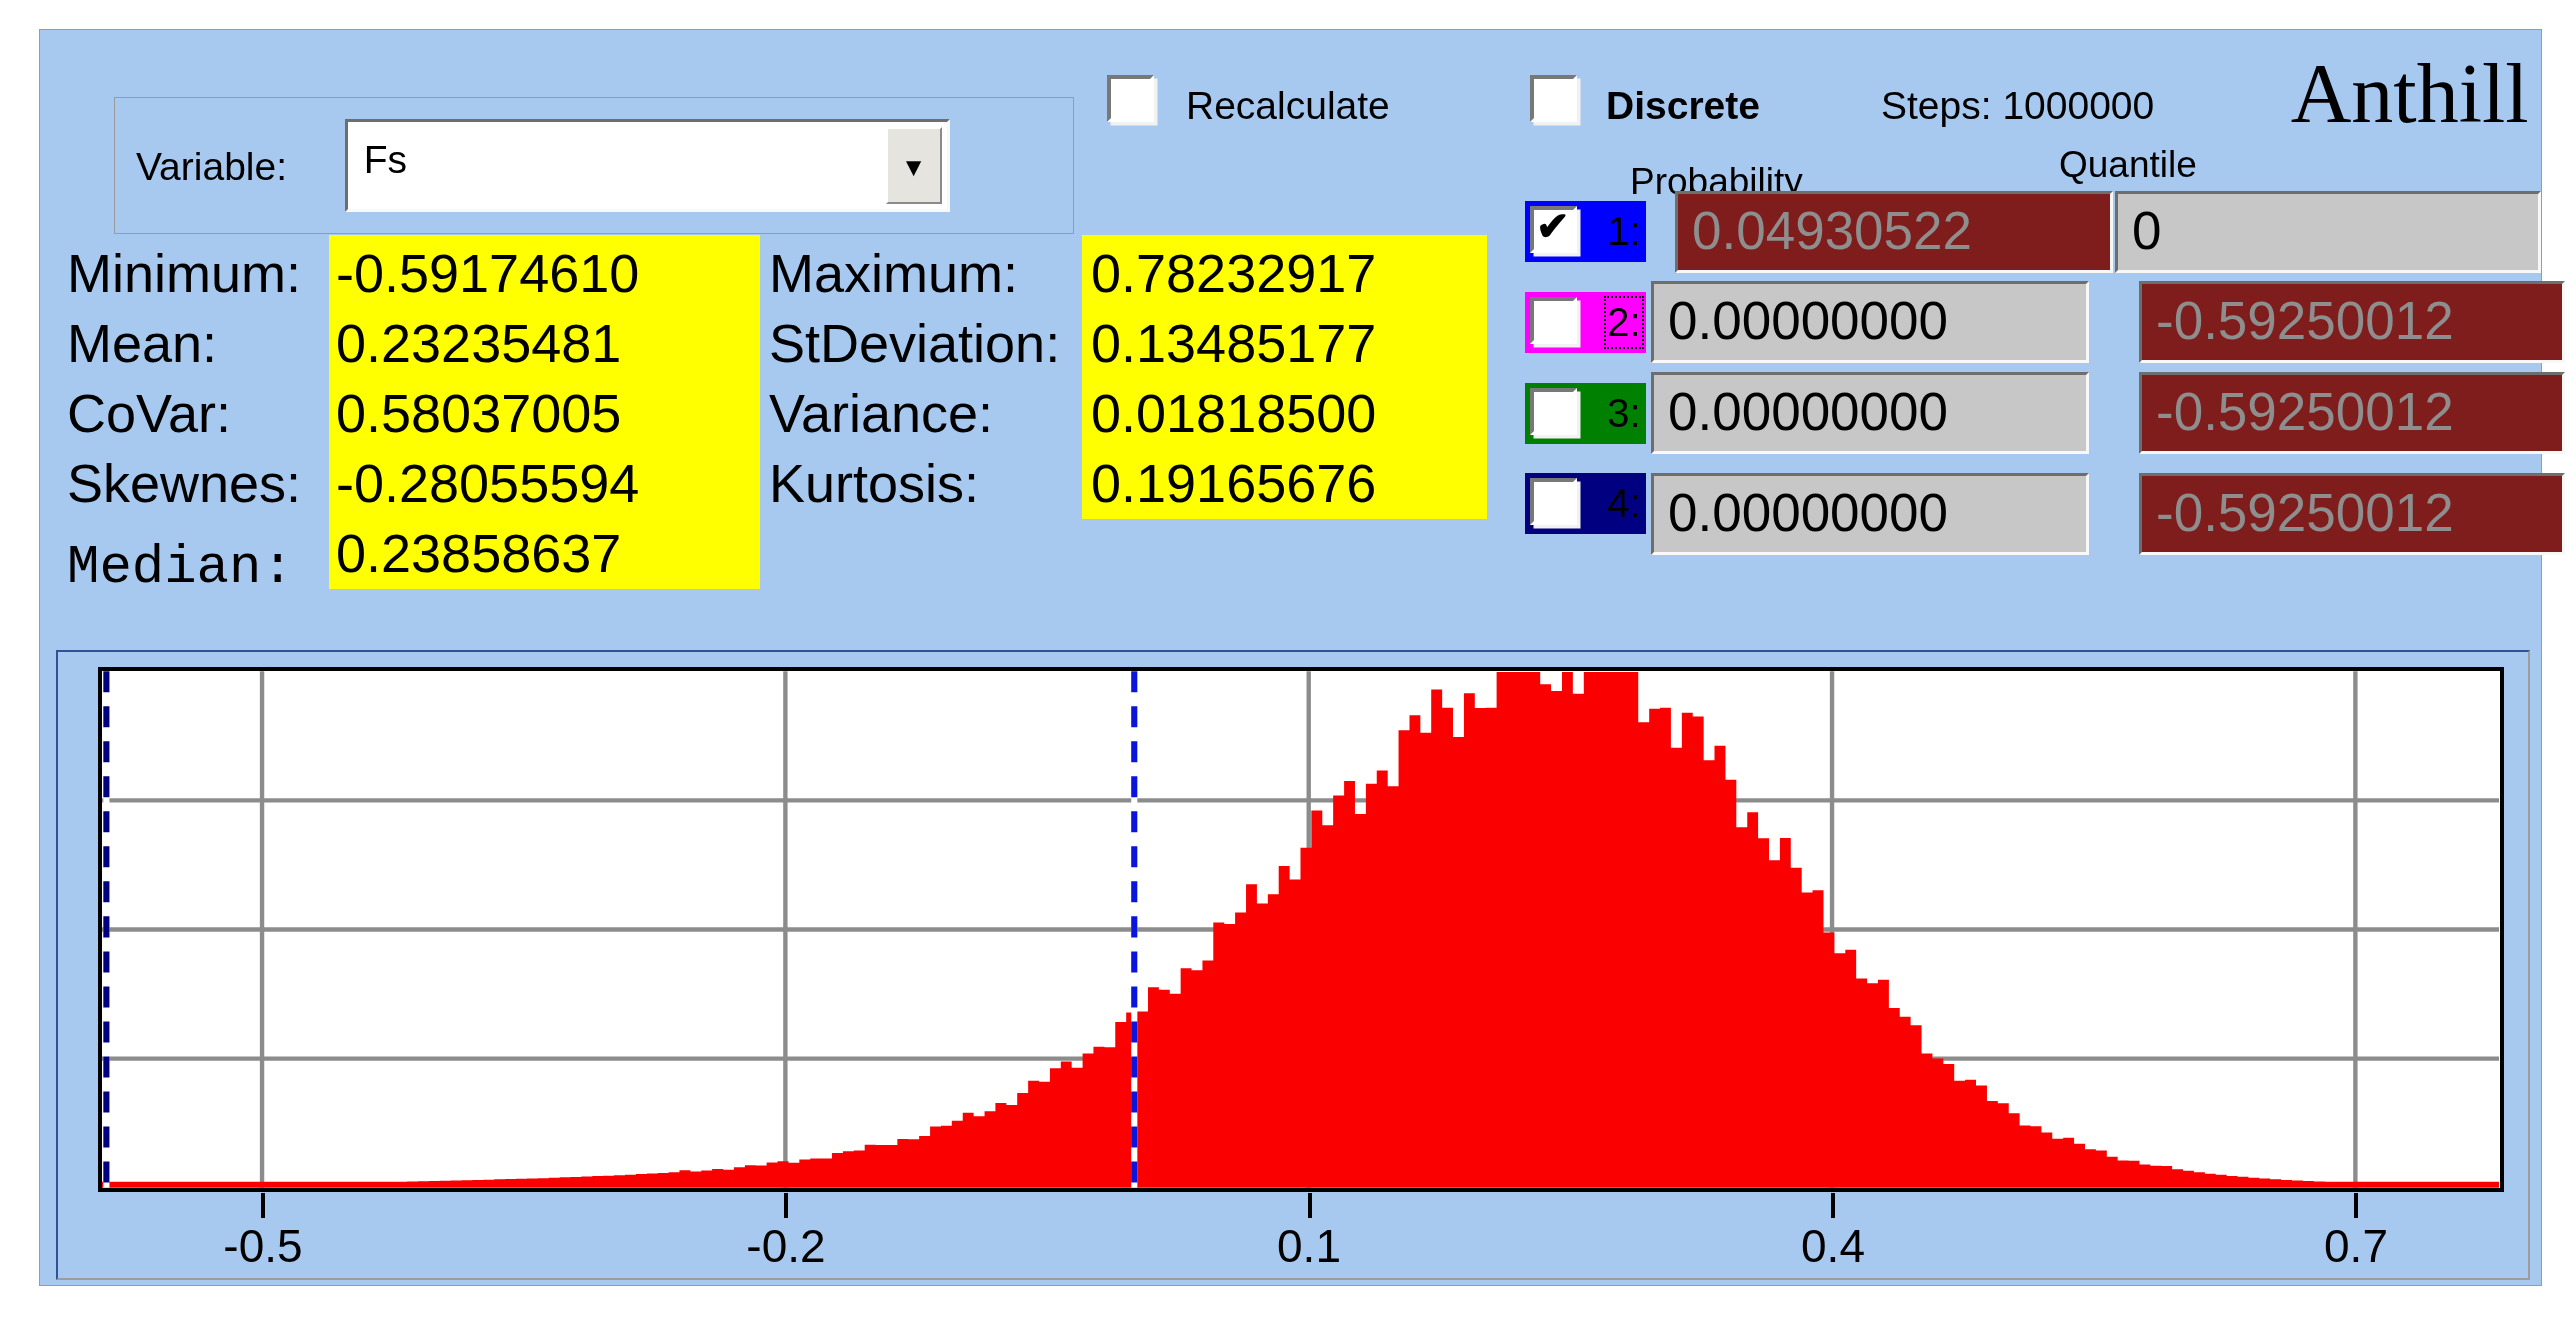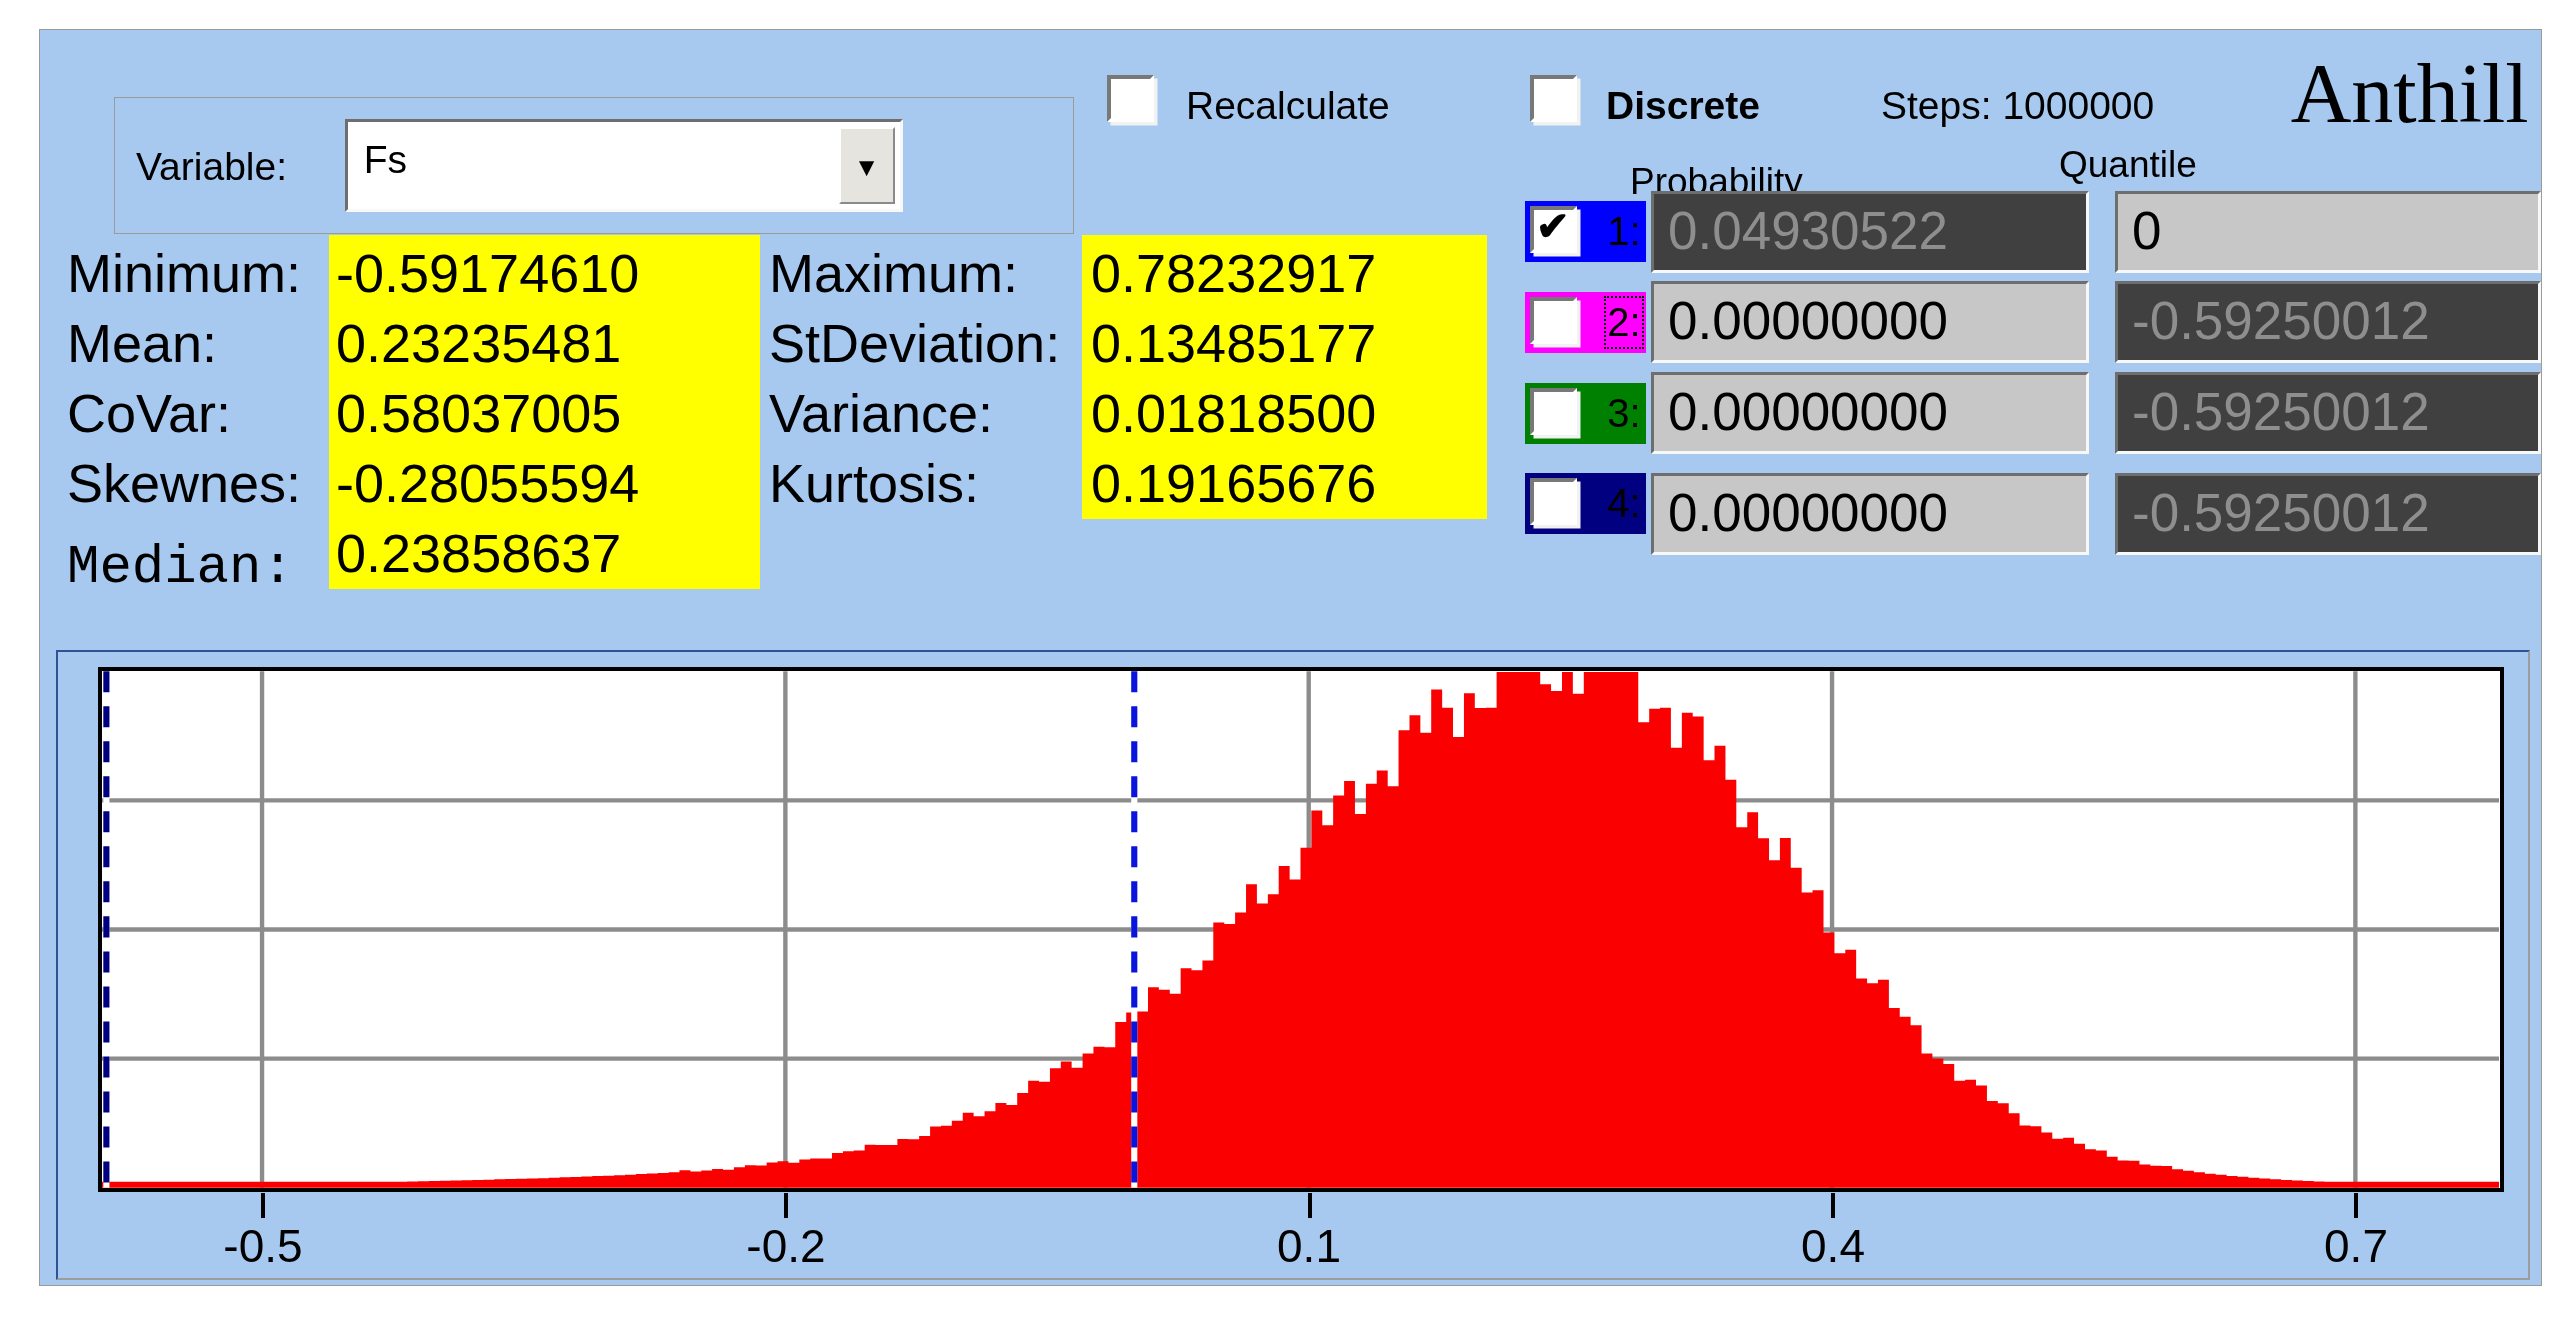--- a/index.html
+++ b/index.html
@@ -10,42 +10,42 @@
   
   .groupbox{position:absolute;left:74px;top:67px;width:960px;height:137px;
             border:1.8px solid #9b9b9b;box-sizing:border-box;}
   .lbl{position:absolute;font-size:39px;line-height:49px;white-space:nowrap;}
   .stat-lbl{position:absolute;font-size:54px;line-height:63px;white-space:nowrap;}
   .stat-val{position:absolute;font-size:54px;line-height:63px;white-space:nowrap;}
   .yellowblock{position:absolute;background:#ffff00;}
   
   .sunken{border-top:3.5px solid #6e6e6e;border-left:3.5px solid #6e6e6e;
           border-bottom:3.5px solid #f8f8f8;border-right:3.5px solid #f8f8f8;box-sizing:border-box;}
-  .combo{position:absolute;left:305px;top:89px;width:558px;height:93px;background:#ffffff;}
+  .combo{position:absolute;left:305px;top:89px;width:605px;height:93px;background:#ffffff;}
   .combo-text{position:absolute;left:15.8px;top:15.8px;font-size:39px;}
   .combo-btn{position:absolute;right:5.3px;top:5.3px;bottom:5.3px;width:56px;background:#e6e4df;
              border-top:2.6px solid #ffffff;border-left:2.6px solid #ffffff;
              border-bottom:2.6px solid #8a8a8a;border-right:2.6px solid #8a8a8a;
              box-sizing:border-box;text-align:center;}
   .combo-btn span{font-size:26px;line-height:77px;}
   
   .cb{position:absolute;width:47px;height:47px;background:#ffffff;box-sizing:border-box;
       border-top:4.4px solid #787878;border-left:4.4px solid #787878;
       border-bottom:4.4px solid #ffffff;border-right:4.4px solid #ffffff;
       box-shadow:3.5px 3.5px 0 #f2f2f2;}
   .cb .mark{position:absolute;left:1.8px;top:-7px;font-size:40px;font-weight:bold;color:#000;}
   
   .swatch{position:absolute;width:121px;height:61px;}
   .swatch .num{position:absolute;right:5.3px;top:7px;font-size:40px;line-height:47px;color:#000;}
   .num.focused{outline:2.6px dotted #000;outline-offset:1.8px;}
   .pfield{position:absolute;width:438px;height:82px;font-size:53px;line-height:74px;
           padding-left:14px;white-space:nowrap;overflow:hidden;}
   .qfield{position:absolute;width:426px;height:82px;font-size:53px;line-height:74px;
           padding-left:14px;white-space:nowrap;overflow:hidden;}
-  .bg-yellow{background:#404040;}
+  .bg-yellow{background:#7f1d1d;margin-left:24px;}
   .bg-gray{background:#c7c7c7;}
   .txt-dim{color:#8e8e8e;}
   .txt-blk{color:#000000;}
   
   .chart-panel{position:absolute;left:56px;top:650px;width:2474px;height:630px;box-sizing:border-box;
                border-top:2.6px solid #2f5496;border-left:2.6px solid #2f5496;
                border-bottom:2.6px solid #9c9c9c;border-right:2.6px solid #9c9c9c;}
   .plot{position:absolute;left:98px;top:667px;width:2406px;height:525px;background:#ffffff;
         border:4.4px solid #000;box-sizing:border-box;}
   .tick{position:absolute;width:4.4px;height:24.5px;background:#000;top:1193px;}

